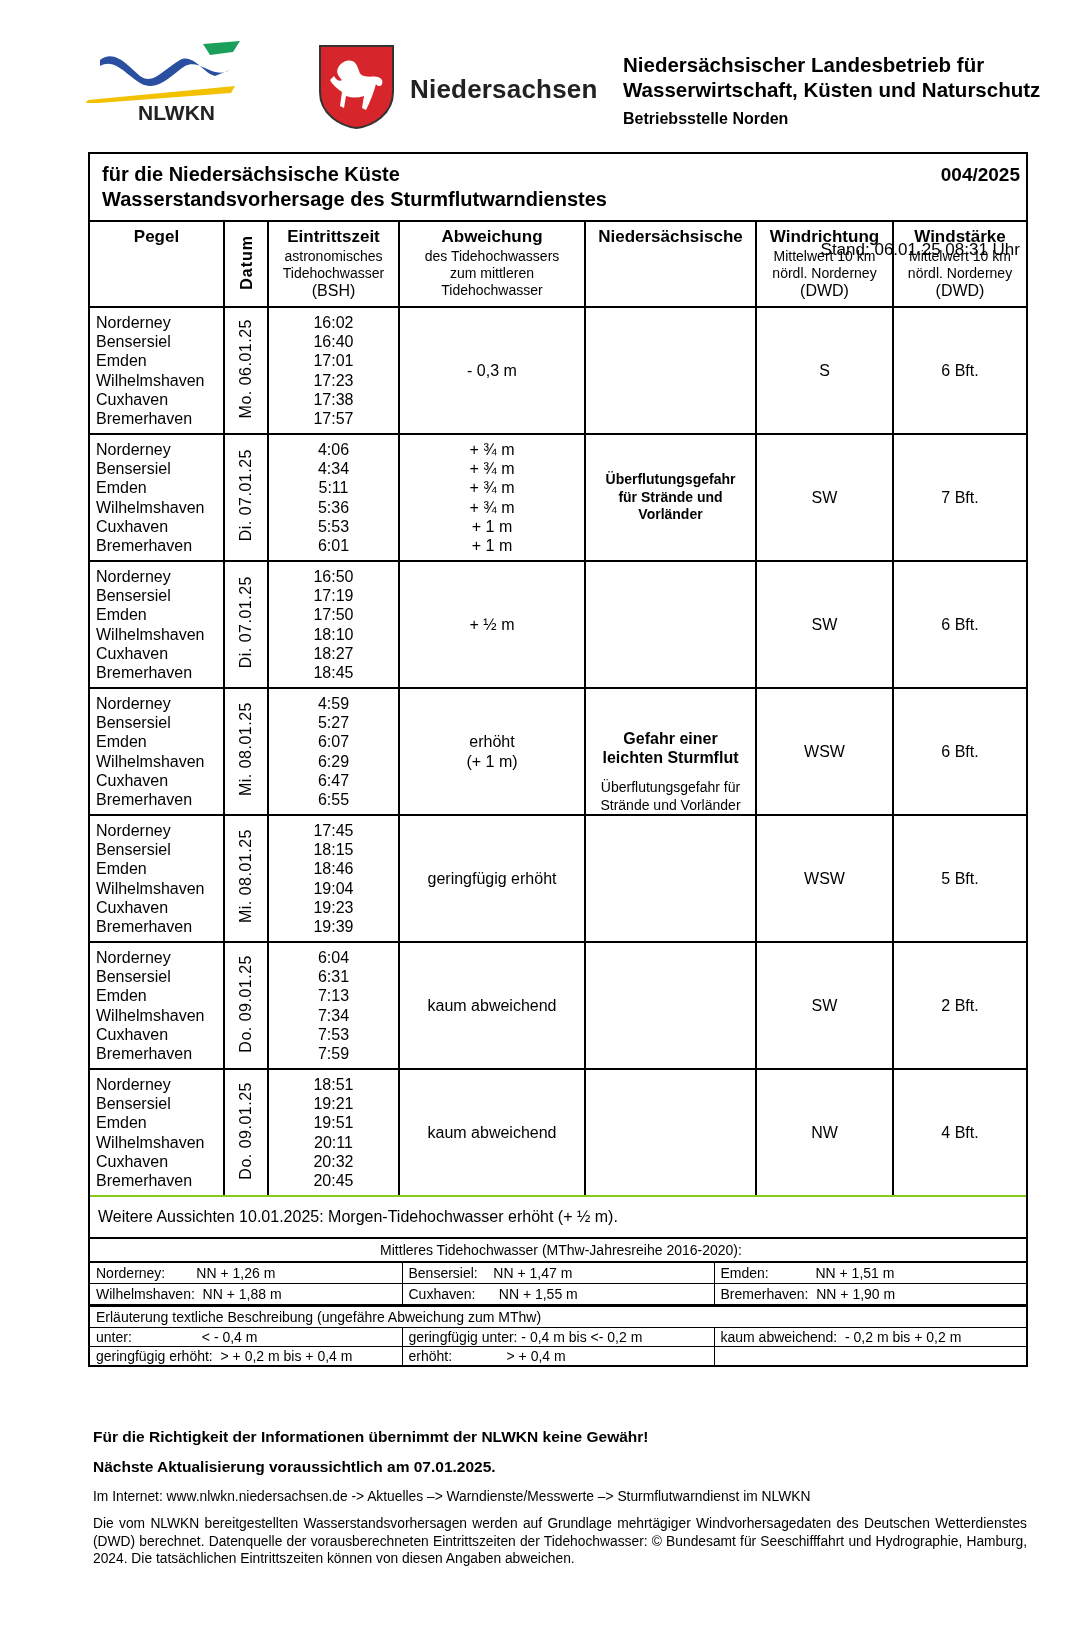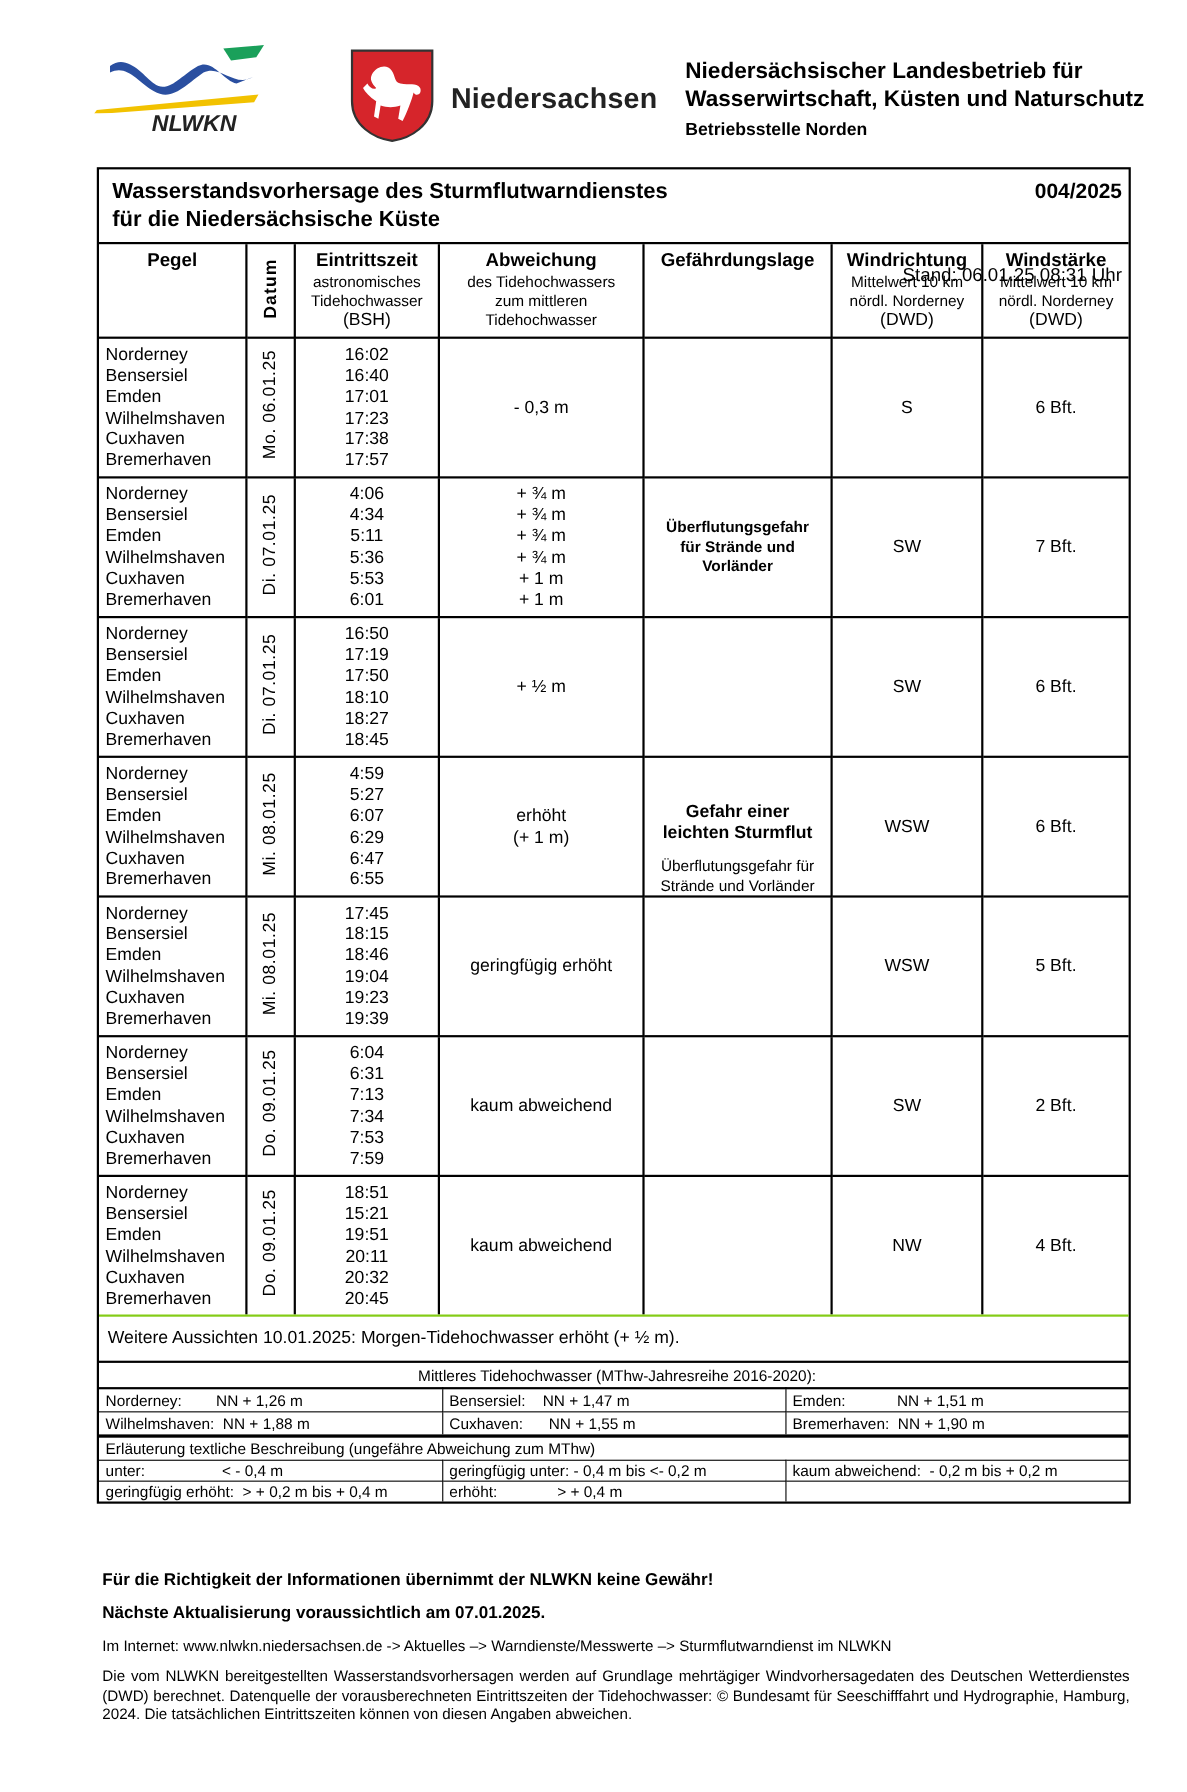--- a/index.html
+++ b/index.html
@@ -2,21 +2,21 @@
 <html><head>
 <meta charset="utf-8">
 <style>
   html, body { margin:0; padding:0; background:#fff; }
   body { width:1079px; height:1629px; position:relative; font-family:"Liberation Sans", sans-serif; color:#000; overflow:hidden; }
   .abs { position:absolute; }
   
   .org { left:623px; top:52px; font-weight:bold; font-size:20.5px; line-height:25px; }
   .org .sub { font-size:16px; margin-top:4px; }
   .ns-text { left:410px; top:74px; font-size:26px; color:#222; font-weight:600; letter-spacing:0.2px; }
-  .nlwkn-text { left:138px; top:101px; font-size:21px; font-weight:bold; font-style:italic; color:#222; }
+  .nlwkn-text { left:138px; top:101px; font-size:21px; font-weight:bold; color:#222; }
 
   
   .frame { left:88px; top:152px; width:940px; border:2px solid #000; box-sizing:border-box; }
   .title-block { position:relative; height:66px; border-bottom:2px solid #000; }
   .title-block .t1 { position:absolute; left:12px; top:8px; font-size:20px; font-weight:bold; line-height:25px; }
   .title-block .num { position:absolute; right:6px; top:10px; font-size:19px; font-weight:bold; }
   .title-block .stand { position:absolute; right:6px; top:52px; font-size:17px;margin-top:34px; }
 
   table.fc { border-collapse:collapse; width:100%; table-layout:fixed; }
   table.fc th, table.fc td { border:2px solid #000; padding:0; vertical-align:middle; text-align:center; }
@@ -76,22 +76,22 @@
 
 <div class="abs org">
   <div>Niedersächsischer Landesbetrieb für</div>
   <div>Wasserwirtschaft, Küsten und Naturschutz</div>
   <div class="sub">Betriebsstelle Norden</div>
 </div>
 
 <div class="abs frame">
   <div class="title-block">
     <div class="t1">
+      <div>für die Niedersächsische Küste</div>
       <div>Wasserstandsvorhersage des Sturmflutwarndienstes</div>
-      <div>für die Niedersächsische Küste</div>
     </div>
     <div class="num">004/2025</div>
     <div class="stand">Stand: 06.01.25 08:31 Uhr</div>
   </div>
 
   <table class="fc">
     <colgroup>
       <col style="width:134px">
         <col style="width:44px">
         <col style="width:131px">
@@ -112,21 +112,21 @@
           <span>Tidehochwasser</span><br>
           <span class="dwd">(BSH)</span>
         </th>
         <th>
           <span class="h">Abweichung</span>
           <span>des Tidehochwassers</span><br>
           <span>zum mittleren</span><br>
           <span>Tidehochwasser</span>
         </th>
         <th>
-            <span class="h">Gefährdungslage</span>
+            <span class="h">Niedersächsische</span>
           </th>
         <th>
           <span class="h">Windrichtung</span>
           <span>Mittelwert 10 km</span><br>
           <span>nördl. Norderney</span><br>
           <span class="dwd">(DWD)</span>
         </th>
         <th>
           <span class="h">Windstärke</span>
           <span>Mittelwert 10 km</span><br>
@@ -302,21 +302,21 @@
             <div>Norderney</div>
             <div>Bensersiel</div>
             <div>Emden</div>
             <div>Wilhelmshaven</div>
             <div>Cuxhaven</div>
             <div>Bremerhaven</div>
           </td>
           <td class="datum"><span class="rot">Do. 09.01.25</span></td>
           <td class="times">
             <div>18:51</div>
-            <div>15:21</div>
+            <div>19:21</div>
             <div>19:51</div>
             <div>20:11</div>
             <div>20:32</div>
             <div>20:45</div>
           </td>
           <td class="dev">
             <div>kaum abweichend</div>
           </td>
           <td style="padding:0 10px"></td>
           <td><span>NW</span></td>

